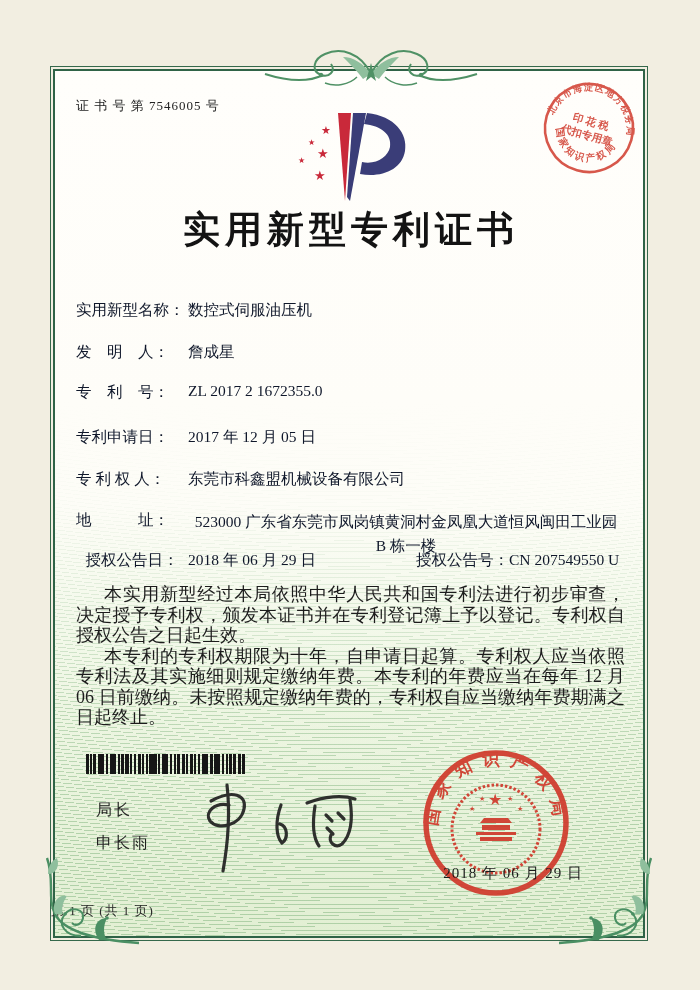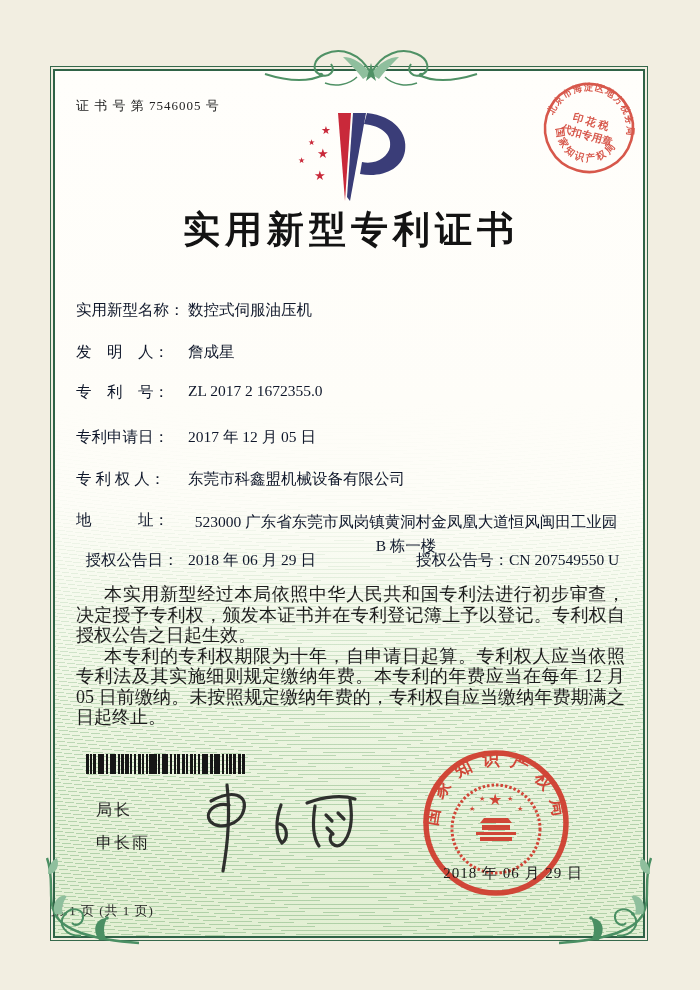--- a/index.html
+++ b/index.html
@@ -123,21 +123,21 @@
   </div>
   <div class="abs field grant" style="top:483px">
     <span class="lab2">授权公告日：</span><span>2018 年 06 月 29 日</span>
     <span class="grant-right">
       <span>授权公告号：</span><span>CN 207549550 U</span>
     </span>
   </div>
 
   <div class="abs paras">
     <p>本实用新型经过本局依照中华人民共和国专利法进行初步审查，决定授予专利权，颁发本证书并在专利登记簿上予以登记。专利权自授权公告之日起生效。</p>
-    <p>本专利的专利权期限为十年，自申请日起算。专利权人应当依照专利法及其实施细则规定缴纳年费。本专利的年费应当在每年 12 月 05 日前缴纳。未按照规定缴纳年费的，专利权自应当缴纳年费期满之日起终止。</p>
+    <p>本专利的专利权期限为十年，自申请日起算。专利权人应当依照专利法及其实施细则规定缴纳年费。本专利的年费应当在每年 12 月 06 日前缴纳。未按照规定缴纳年费的，专利权自应当缴纳年费期满之日起终止。</p>
   </div>
 
   <div class="abs barcode"></div>
 
   <div class="abs dir-title">局长</div>
   <div class="abs dir-name">申长雨</div>
 
   <svg class="abs sig" viewBox="0 0 205 100">
     <g stroke="#1c1c1c" stroke-width="3.2" fill="none" stroke-linecap="round" opacity="0.9">
       <path d="M30,22 C52,10 66,16 63,30 C60,46 37,52 29,42 C23,33 34,23 48,26"></path>

